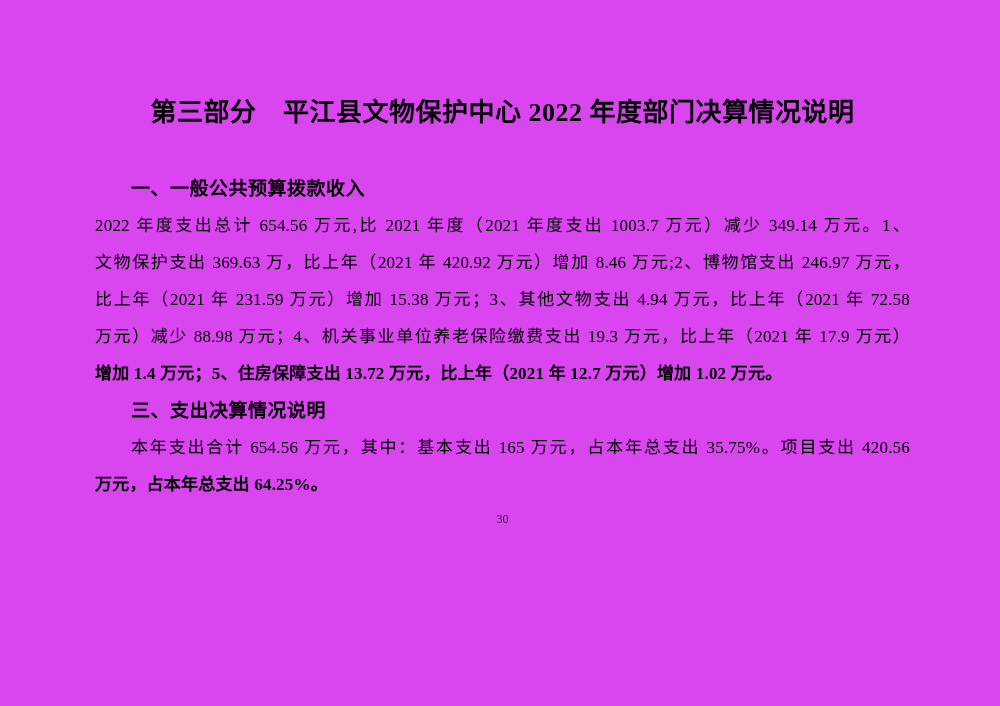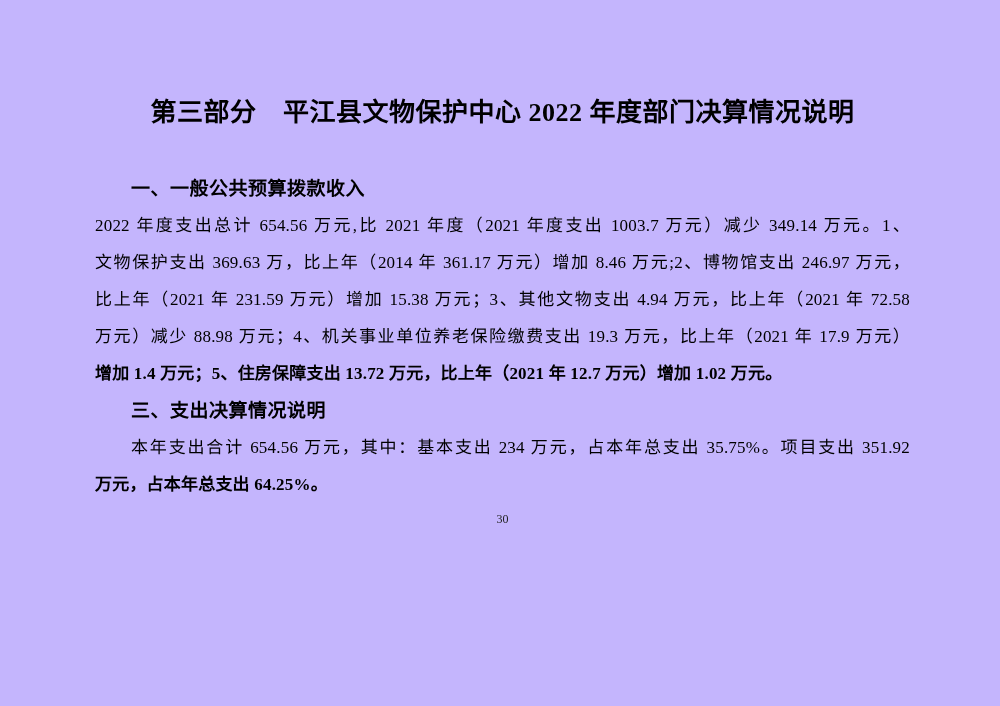--- a/index.html
+++ b/index.html
@@ -13,21 +13,21 @@
     overflow: hidden;
     color: #000000;
     font-family: "Liberation Serif", "DejaVu Serif", serif;
     position: relative;
   }
   .page {
     box-sizing: border-box;
     width: 1000px;
     height: 706px;
     padding: 96px 90px 0 95px;
-    background: #c4b5fd;
+    background: #d946ef;
   }
   .doc-title {
     margin: 0 0 40px 0;
     text-align: center;
     font-size: 26px;
     line-height: 34px;
     font-weight: bold;
     letter-spacing: 0.5px;
     font-family: "Liberation Serif", "DejaVu Serif", serif;
   }
@@ -67,28 +67,28 @@
 </head>
 <body>
 
 <div class="page">
 
   <h1 class="doc-title">第三部分　平江县文物保护中心 2022 年度部门决算情况说明</h1>
 
   <div>
     <div class="sec-heading">一、一般公共预算拨款收入</div>
     <div class="line">2022 年度支出总计 654.56 万元,比 2021 年度（2021 年度支出 1003.7 万元）减少 349.14 万元。1、</div>
-    <div class="line">文物保护支出 369.63 万，比上年（2014 年 361.17 万元）增加 8.46 万元;2、博物馆支出 246.97 万元，</div>
+    <div class="line">文物保护支出 369.63 万，比上年（2021 年 420.92 万元）增加 8.46 万元;2、博物馆支出 246.97 万元，</div>
     <div class="line">比上年（2021 年 231.59 万元）增加 15.38 万元；3、其他文物支出 4.94 万元，比上年（2021 年 72.58</div>
     <div class="line">万元）减少 88.98 万元；4、机关事业单位养老保险缴费支出 19.3 万元，比上年（2021 年 17.9 万元）</div>
     <div class="line last">增加 1.4 万元；5、住房保障支出 13.72 万元，比上年（2021 年 12.7 万元）增加 1.02 万元。</div>
   </div>
 
 
   <div>
     <div class="sec-heading">三、支出决算情况说明</div>
-    <div class="line first">本年支出合计 654.56 万元，其中：基本支出 234 万元，占本年总支出 35.75%。项目支出 351.92</div>
+    <div class="line first">本年支出合计 654.56 万元，其中：基本支出 165 万元，占本年总支出 35.75%。项目支出 420.56</div>
     <div class="line last">万元，占本年总支出 64.25%。</div>
   </div>
 
   <div class="page-num">30</div>
 
 </div>
 
 </body></html>

